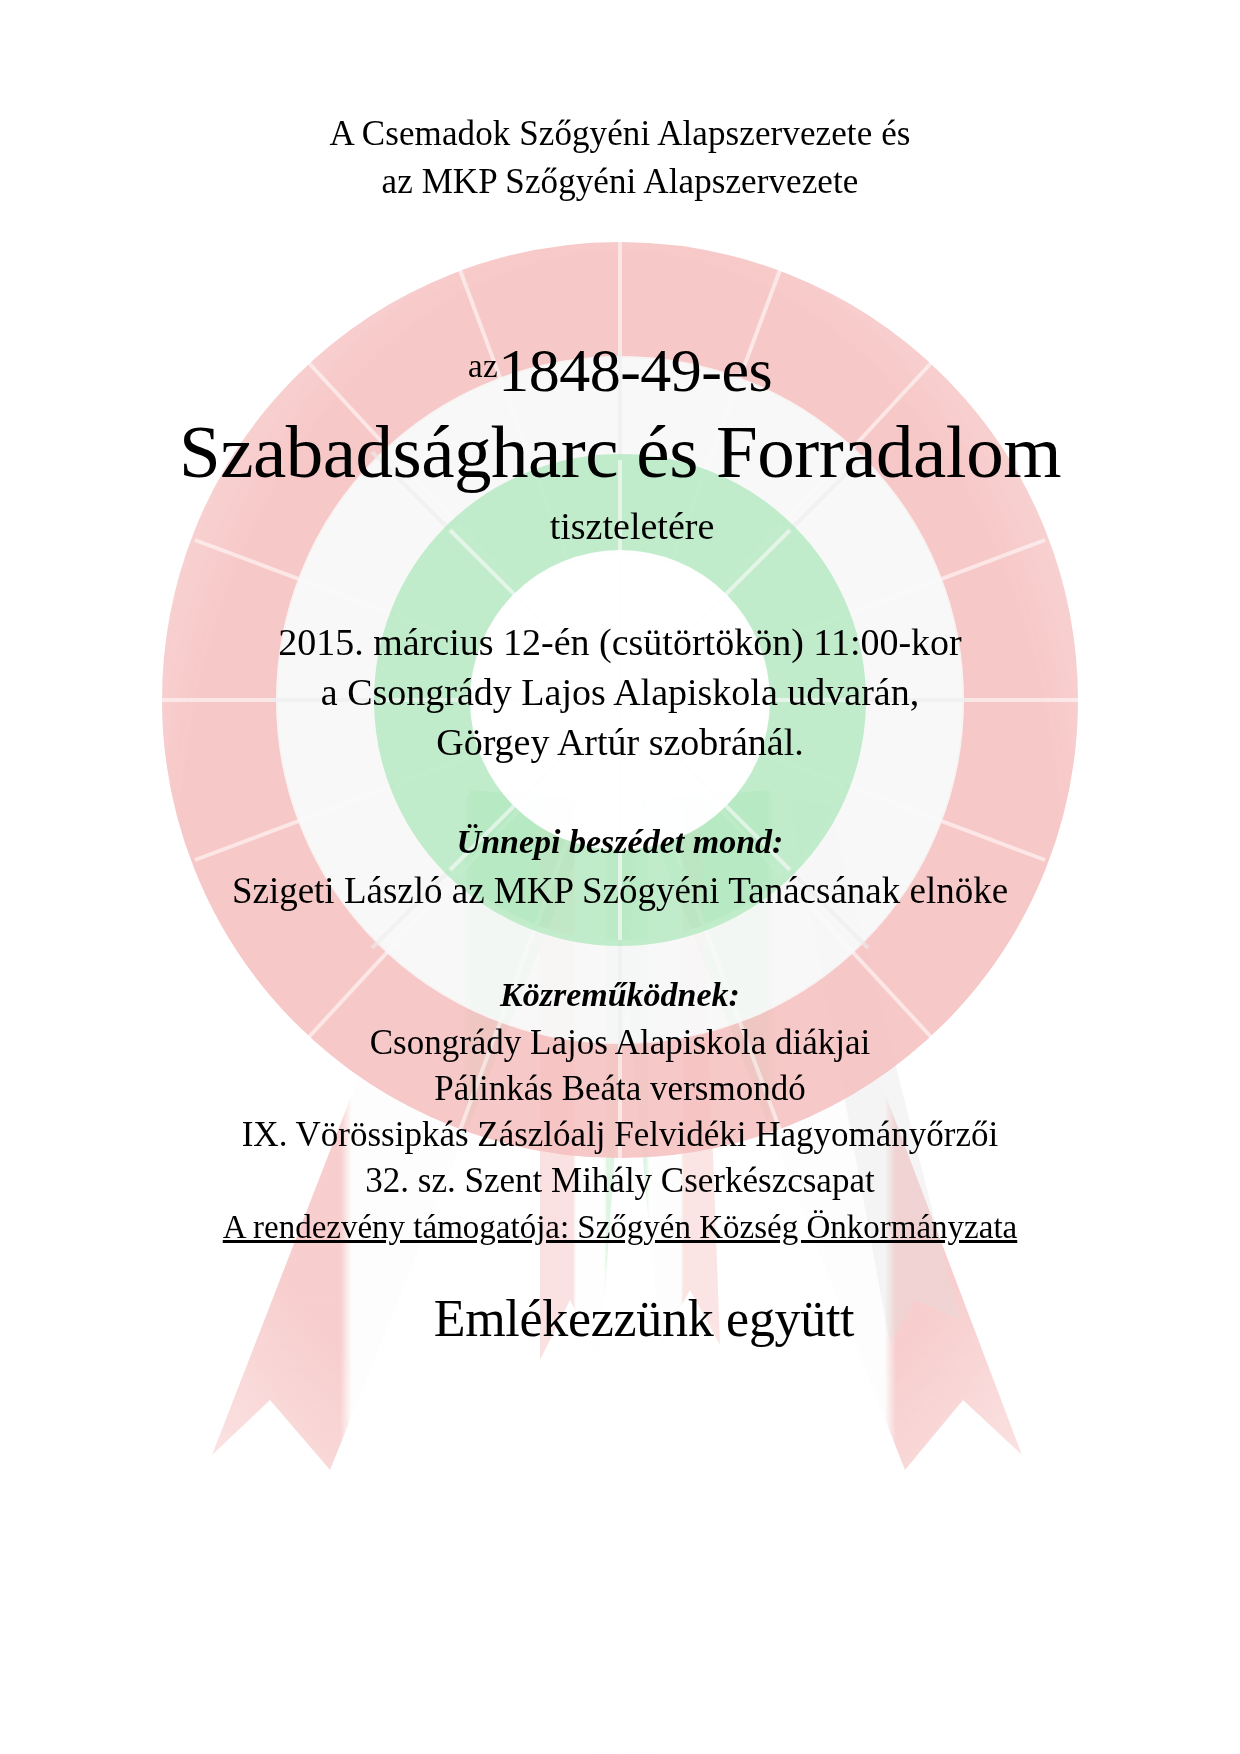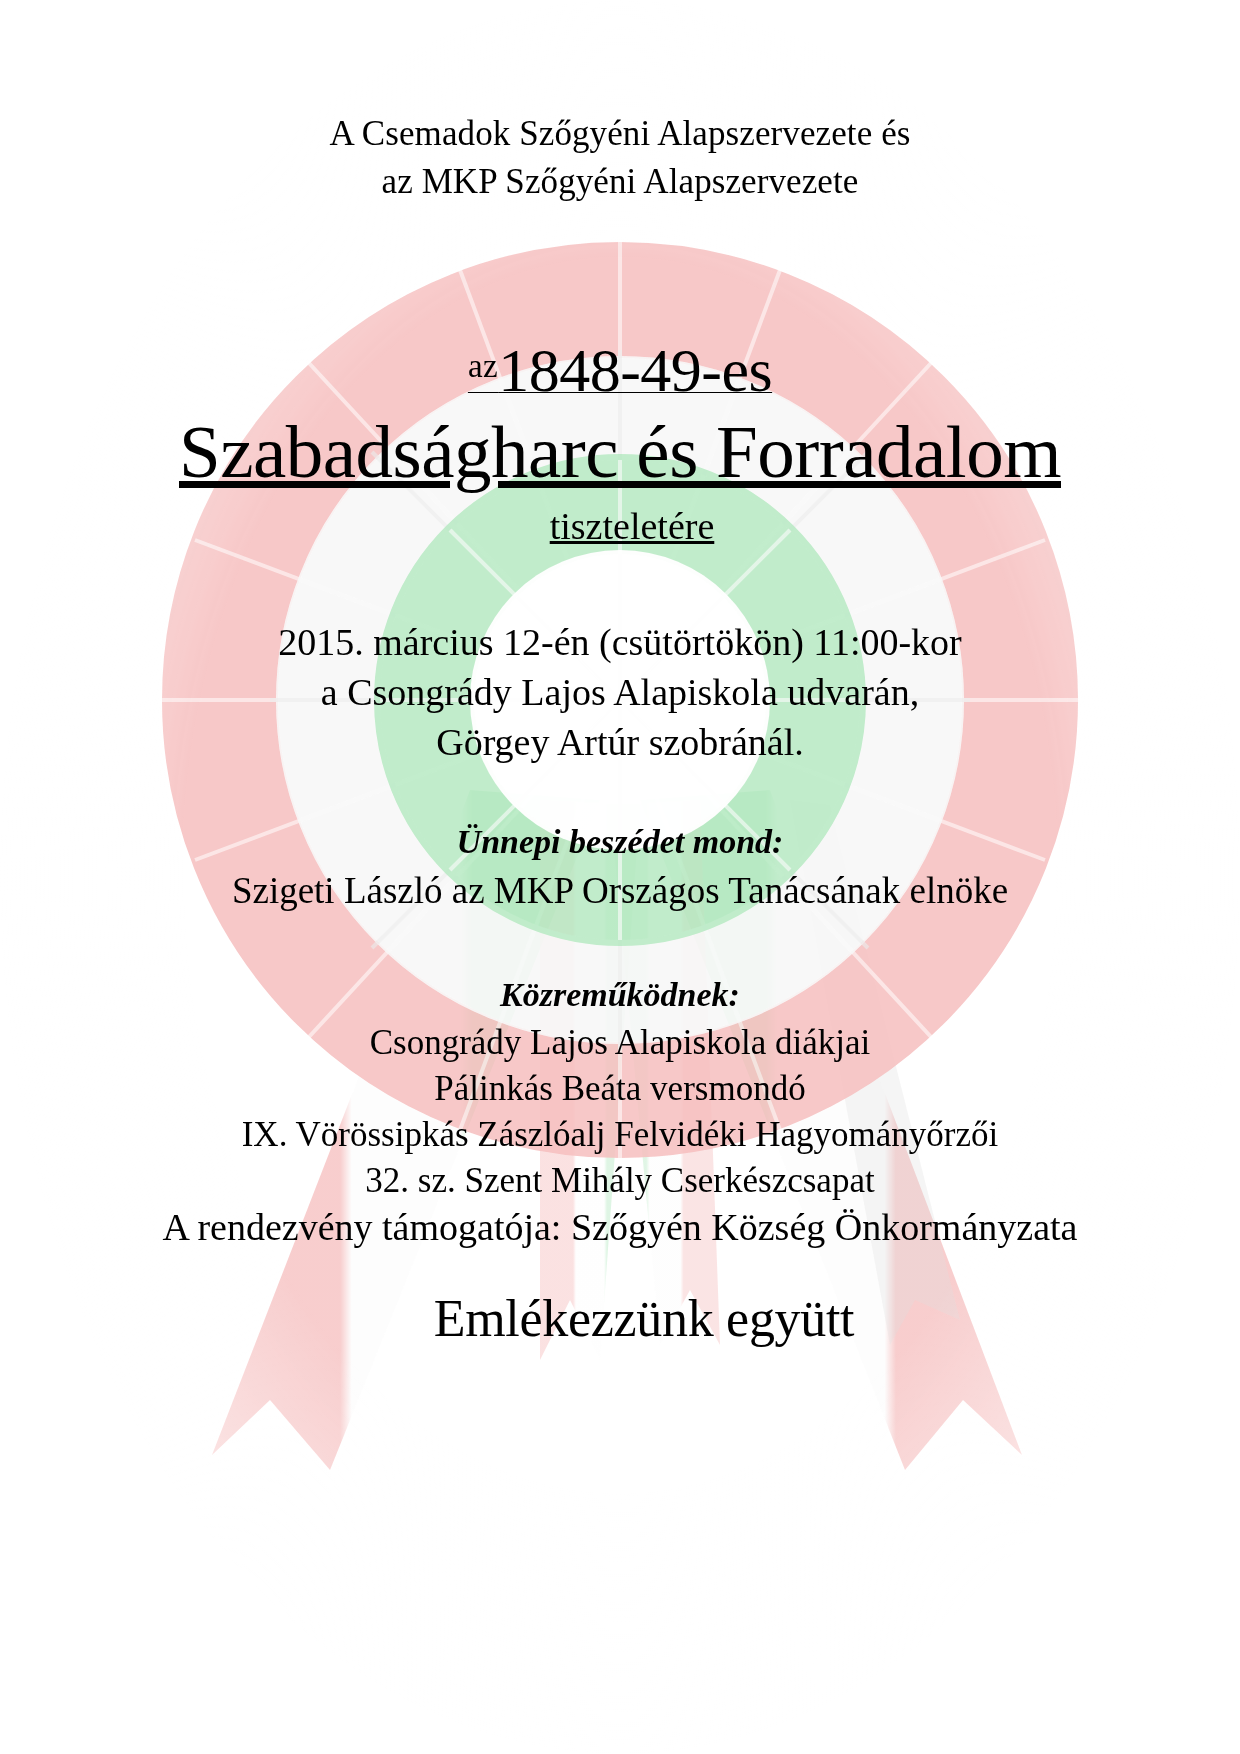--- a/index.html
+++ b/index.html
@@ -51,21 +51,21 @@
   
   .header-block { position: absolute; top: 110px; left: 0; right: 0; }
   .header-line {
     font-size: 35px;
     line-height: 48px;
     font-weight: 400;
     letter-spacing: 0.1px;
   }
 
   
-  .title-block { position: absolute; top: 335px; left: 0; right: 0; text-decoration: underline; }
+  .title-block { position: absolute; top: 335px; left: 0; right: 0; }
   .title-small-prefix {
     font-size: 33px;
     vertical-align: 14px;
     letter-spacing: 0.5px;
   }
   .title-year {
     font-size: 62px;
     line-height: 70px;
     letter-spacing: -0.5px;
   }
@@ -106,22 +106,23 @@
     font-size: 34px;
     line-height: 50px;
     font-style: italic;
     font-weight: bold;
   }
   .performers-item {
     font-size: 35px;
     line-height: 46px;
   }
   .supporter-line {
-    font-size: 38px;
+    font-size: 33px;
     line-height: 46px;
+    text-decoration: underline;
   }
 
   
   .closing-block { position: absolute; top: 1285px; left: 0; right: 15px; padding-left: 24px; }
   .closing-line {
     font-size: 52px;
     line-height: 68px;
     letter-spacing: -0.3px;
   }
 </style>
@@ -239,21 +240,21 @@
     </div>
 
     <div class="when-block block">
       <span class="line when-line">2015. március 12-én (csütörtökön) 11:00-kor</span>
       <span class="line when-line">a Csongrády Lajos Alapiskola udvarán,</span>
       <span class="line when-line">Görgey Artúr szobránál.</span>
     </div>
 
     <div class="speaker-block block">
       <span class="line speaker-heading">Ünnepi beszédet mond:</span>
-      <span class="line speaker-name">Szigeti László az MKP Országos Tanácsának elnöke</span>
+      <span class="line speaker-name">Szigeti László az MKP Szőgyéni Tanácsának elnöke</span>
     </div>
 
     <div class="performers-block block">
       <span class="line performers-heading">Közreműködnek:</span>
       <span class="line performers-item">Csongrády Lajos Alapiskola diákjai</span>
       <span class="line performers-item">Pálinkás Beáta versmondó</span>
       <span class="line performers-item">IX. Vörössipkás Zászlóalj Felvidéki Hagyományőrzői</span>
       <span class="line performers-item">32. sz. Szent Mihály Cserkészcsapat</span>
       <span class="line supporter-line">A rendezvény támogatója: Szőgyén Község Önkormányzata</span>
     </div>

